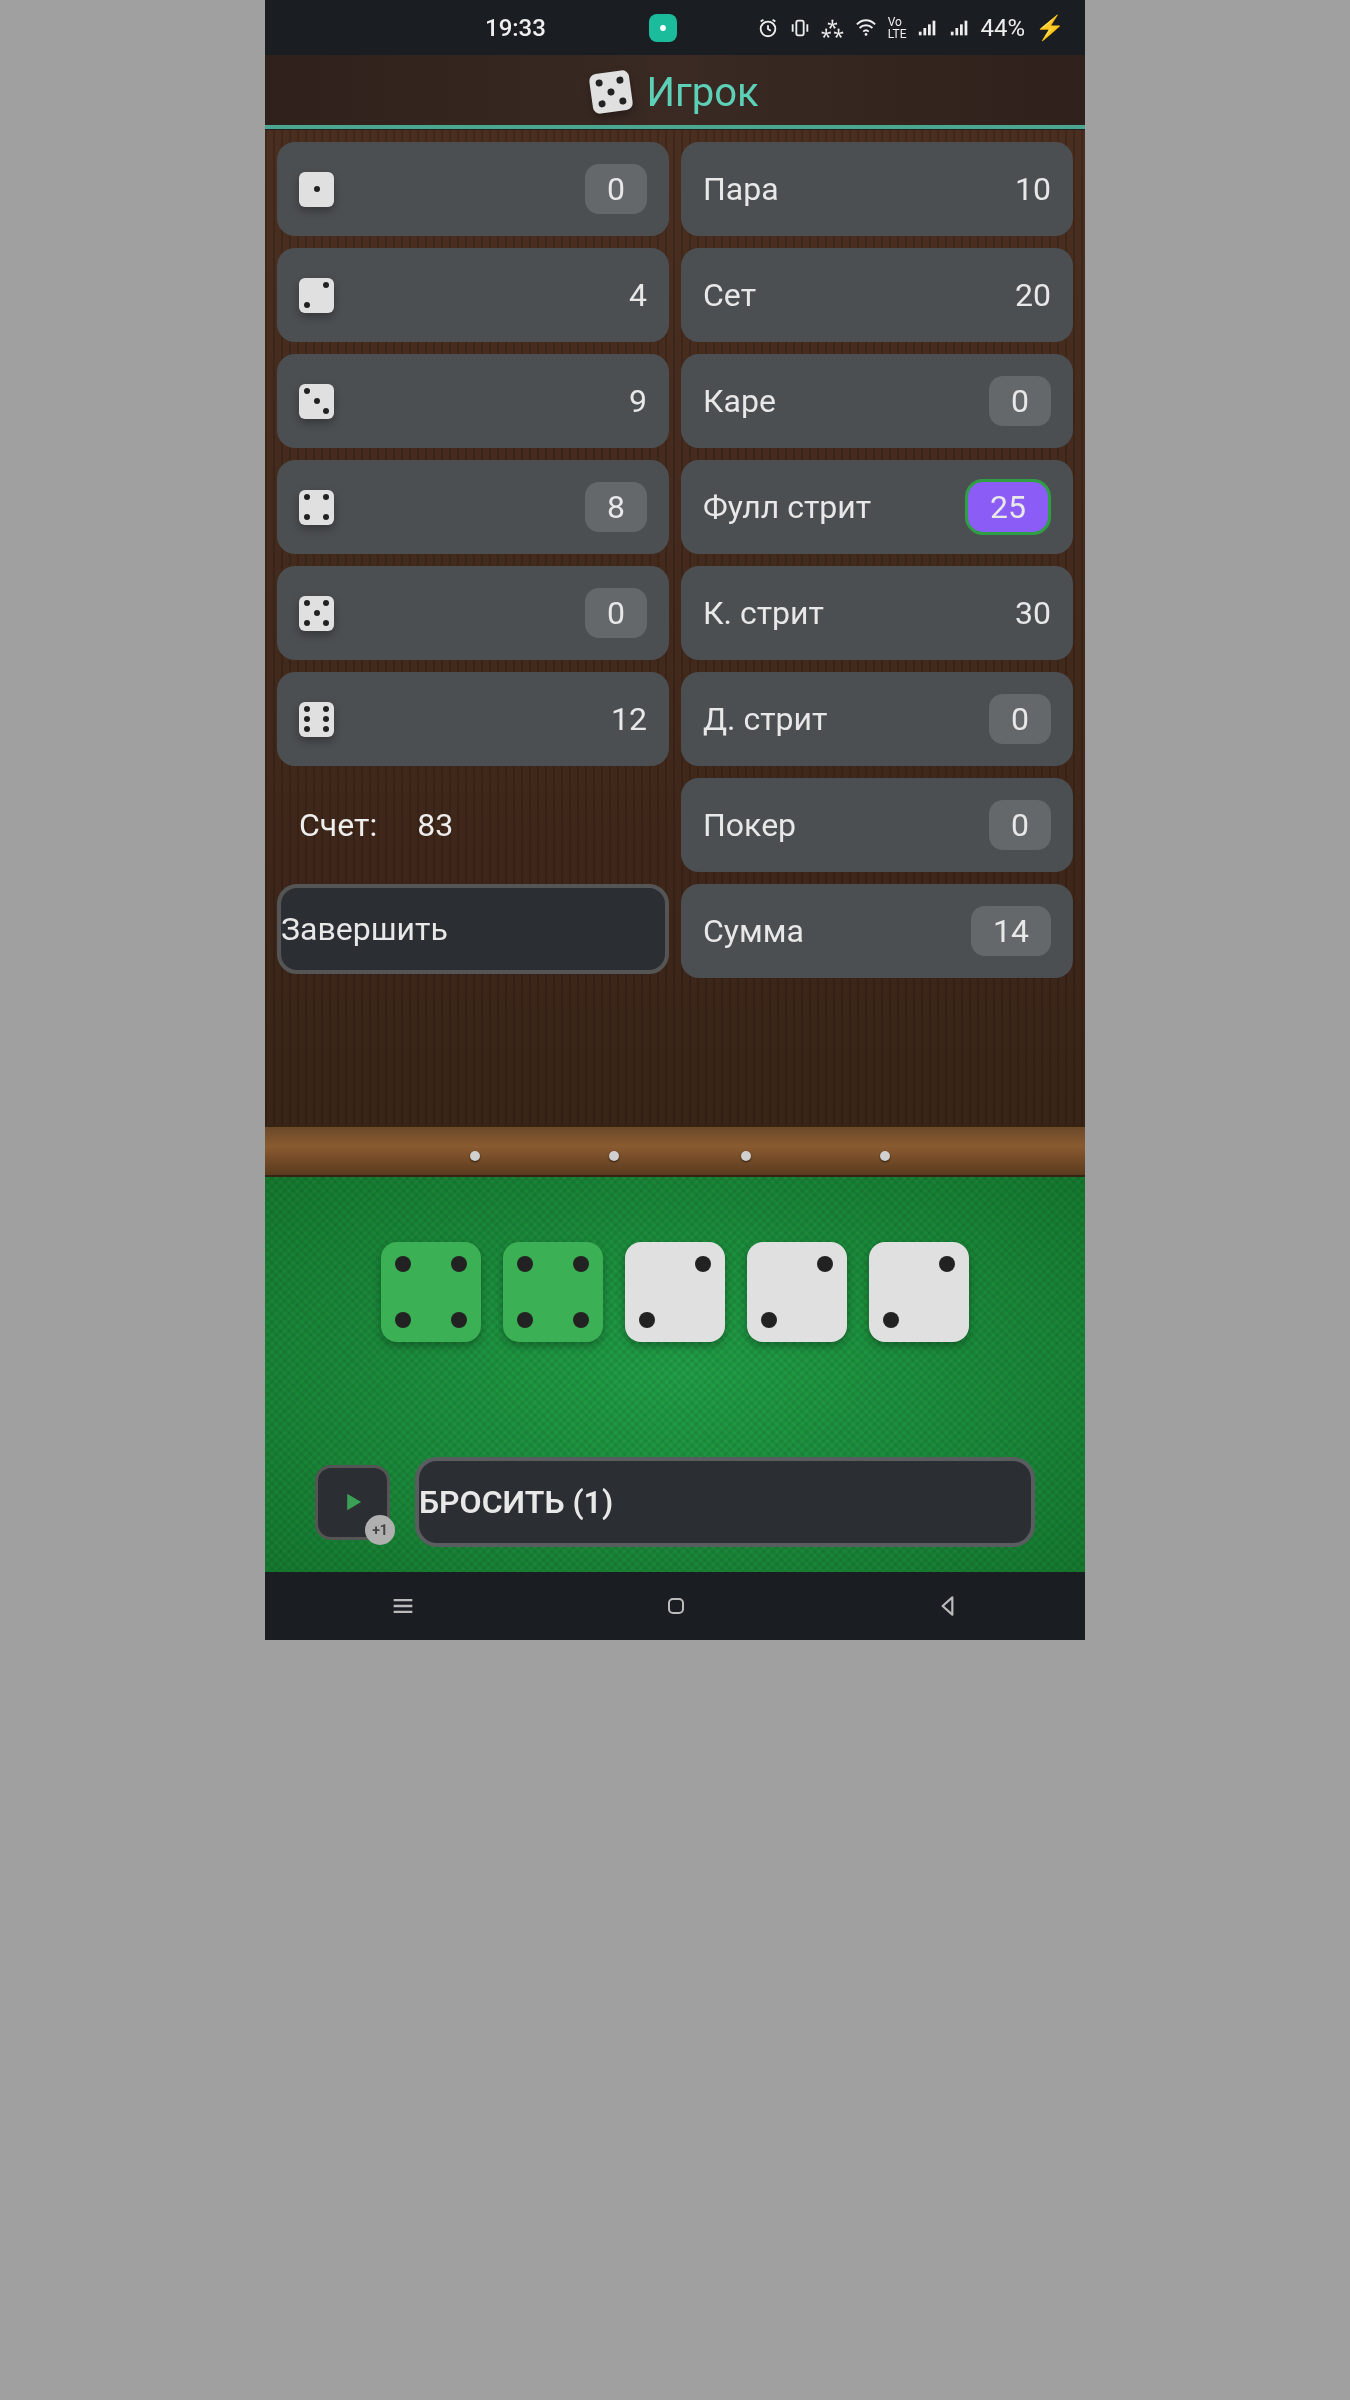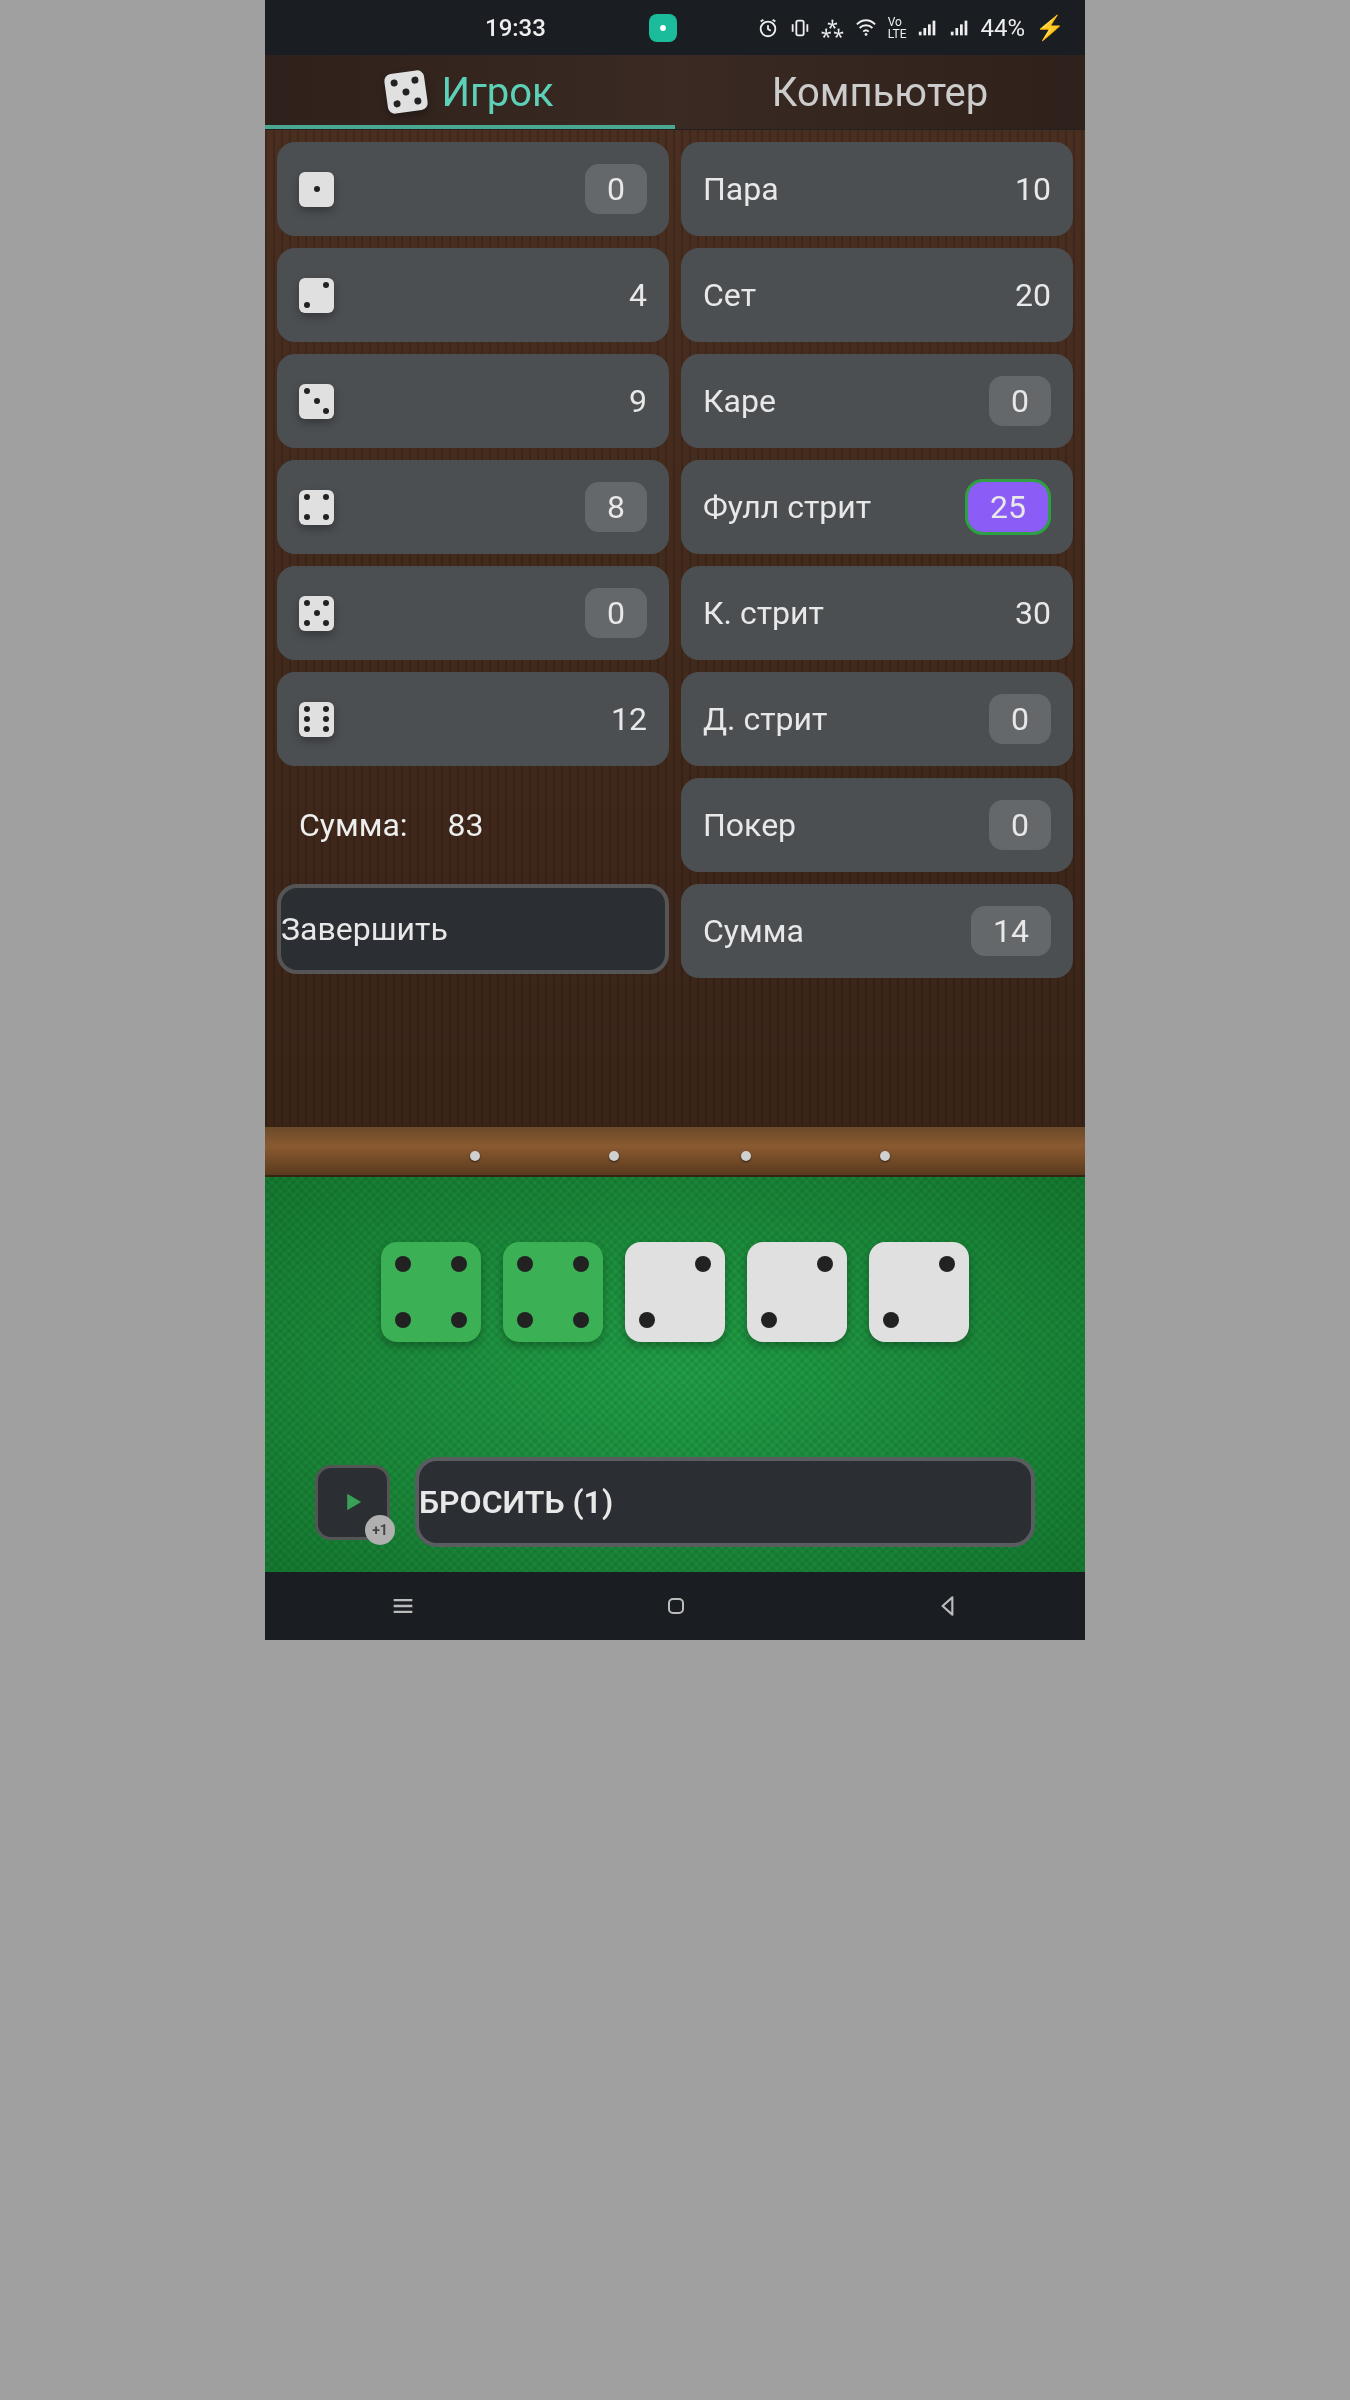--- a/index.html
+++ b/index.html
@@ -255,23 +255,20 @@
     <div class="tab active">
       <span class="die tiny white">
         <span class="pip p-tl"></span>
           <span class="pip p-tr"></span>
           <span class="pip p-c"></span>
           <span class="pip p-bl"></span>
           <span class="pip p-br"></span>
       </span>
       <span>Игрок</span>
     </div>
-    <div class="tab">
-      <span>Компьютер</span>
-    </div>
   </div>
 
   <div class="score-area">
     <div class="col" id="left-col">
 
     <div class="cell">
     <span class="label">
             <span class="die small white">
               <span class="pip p-c"></span>
             </span>
@@ -327,21 +324,21 @@
               <span class="pip p-tr"></span>
               <span class="pip p-ml"></span>
               <span class="pip p-mr"></span>
               <span class="pip p-bl"></span>
               <span class="pip p-br"></span>
             </span>
           </span>
     <span class=" val">12</span>
         </div>
         <div class="score-row">
-          <span>Сумма:</span>
+          <span>Счет:</span>
           <span>83</span>
         </div>
         <div class="finish-btn">
           <span>Завершить</span>
         </div>
       </div>
     <div class="col" id="right-col">
 
     <div class="cell">
     <span class="label">Пара</span>

